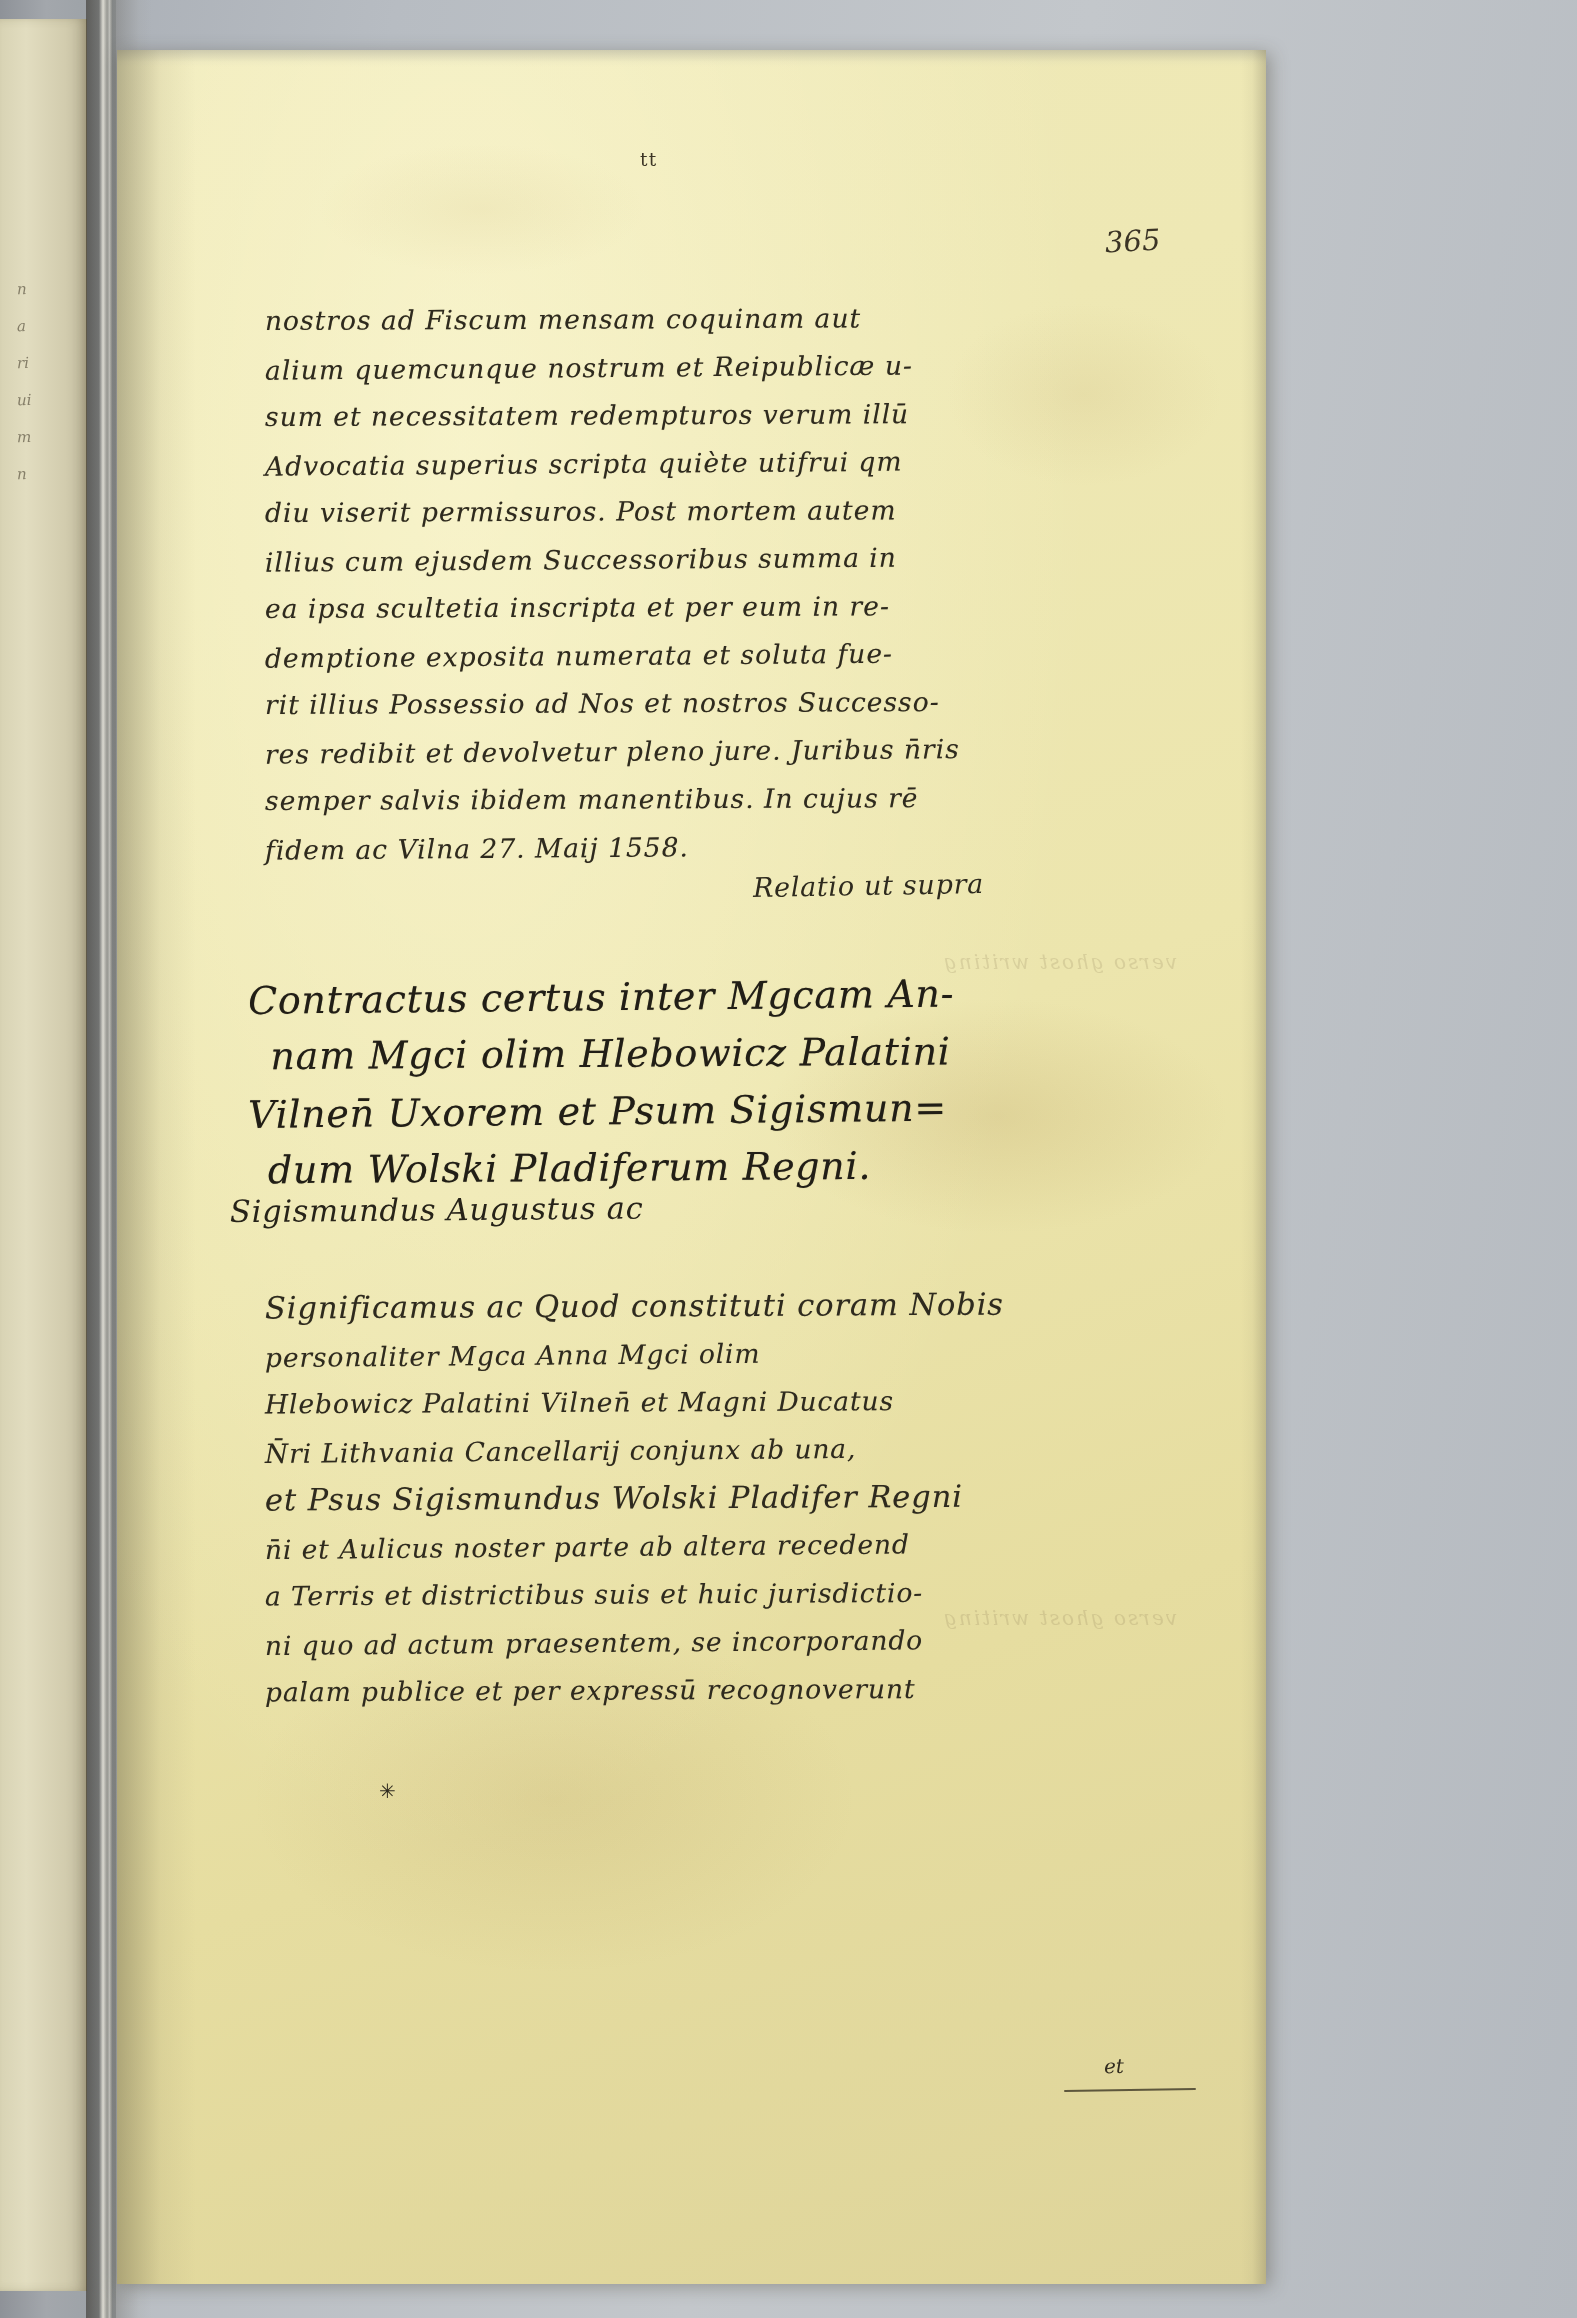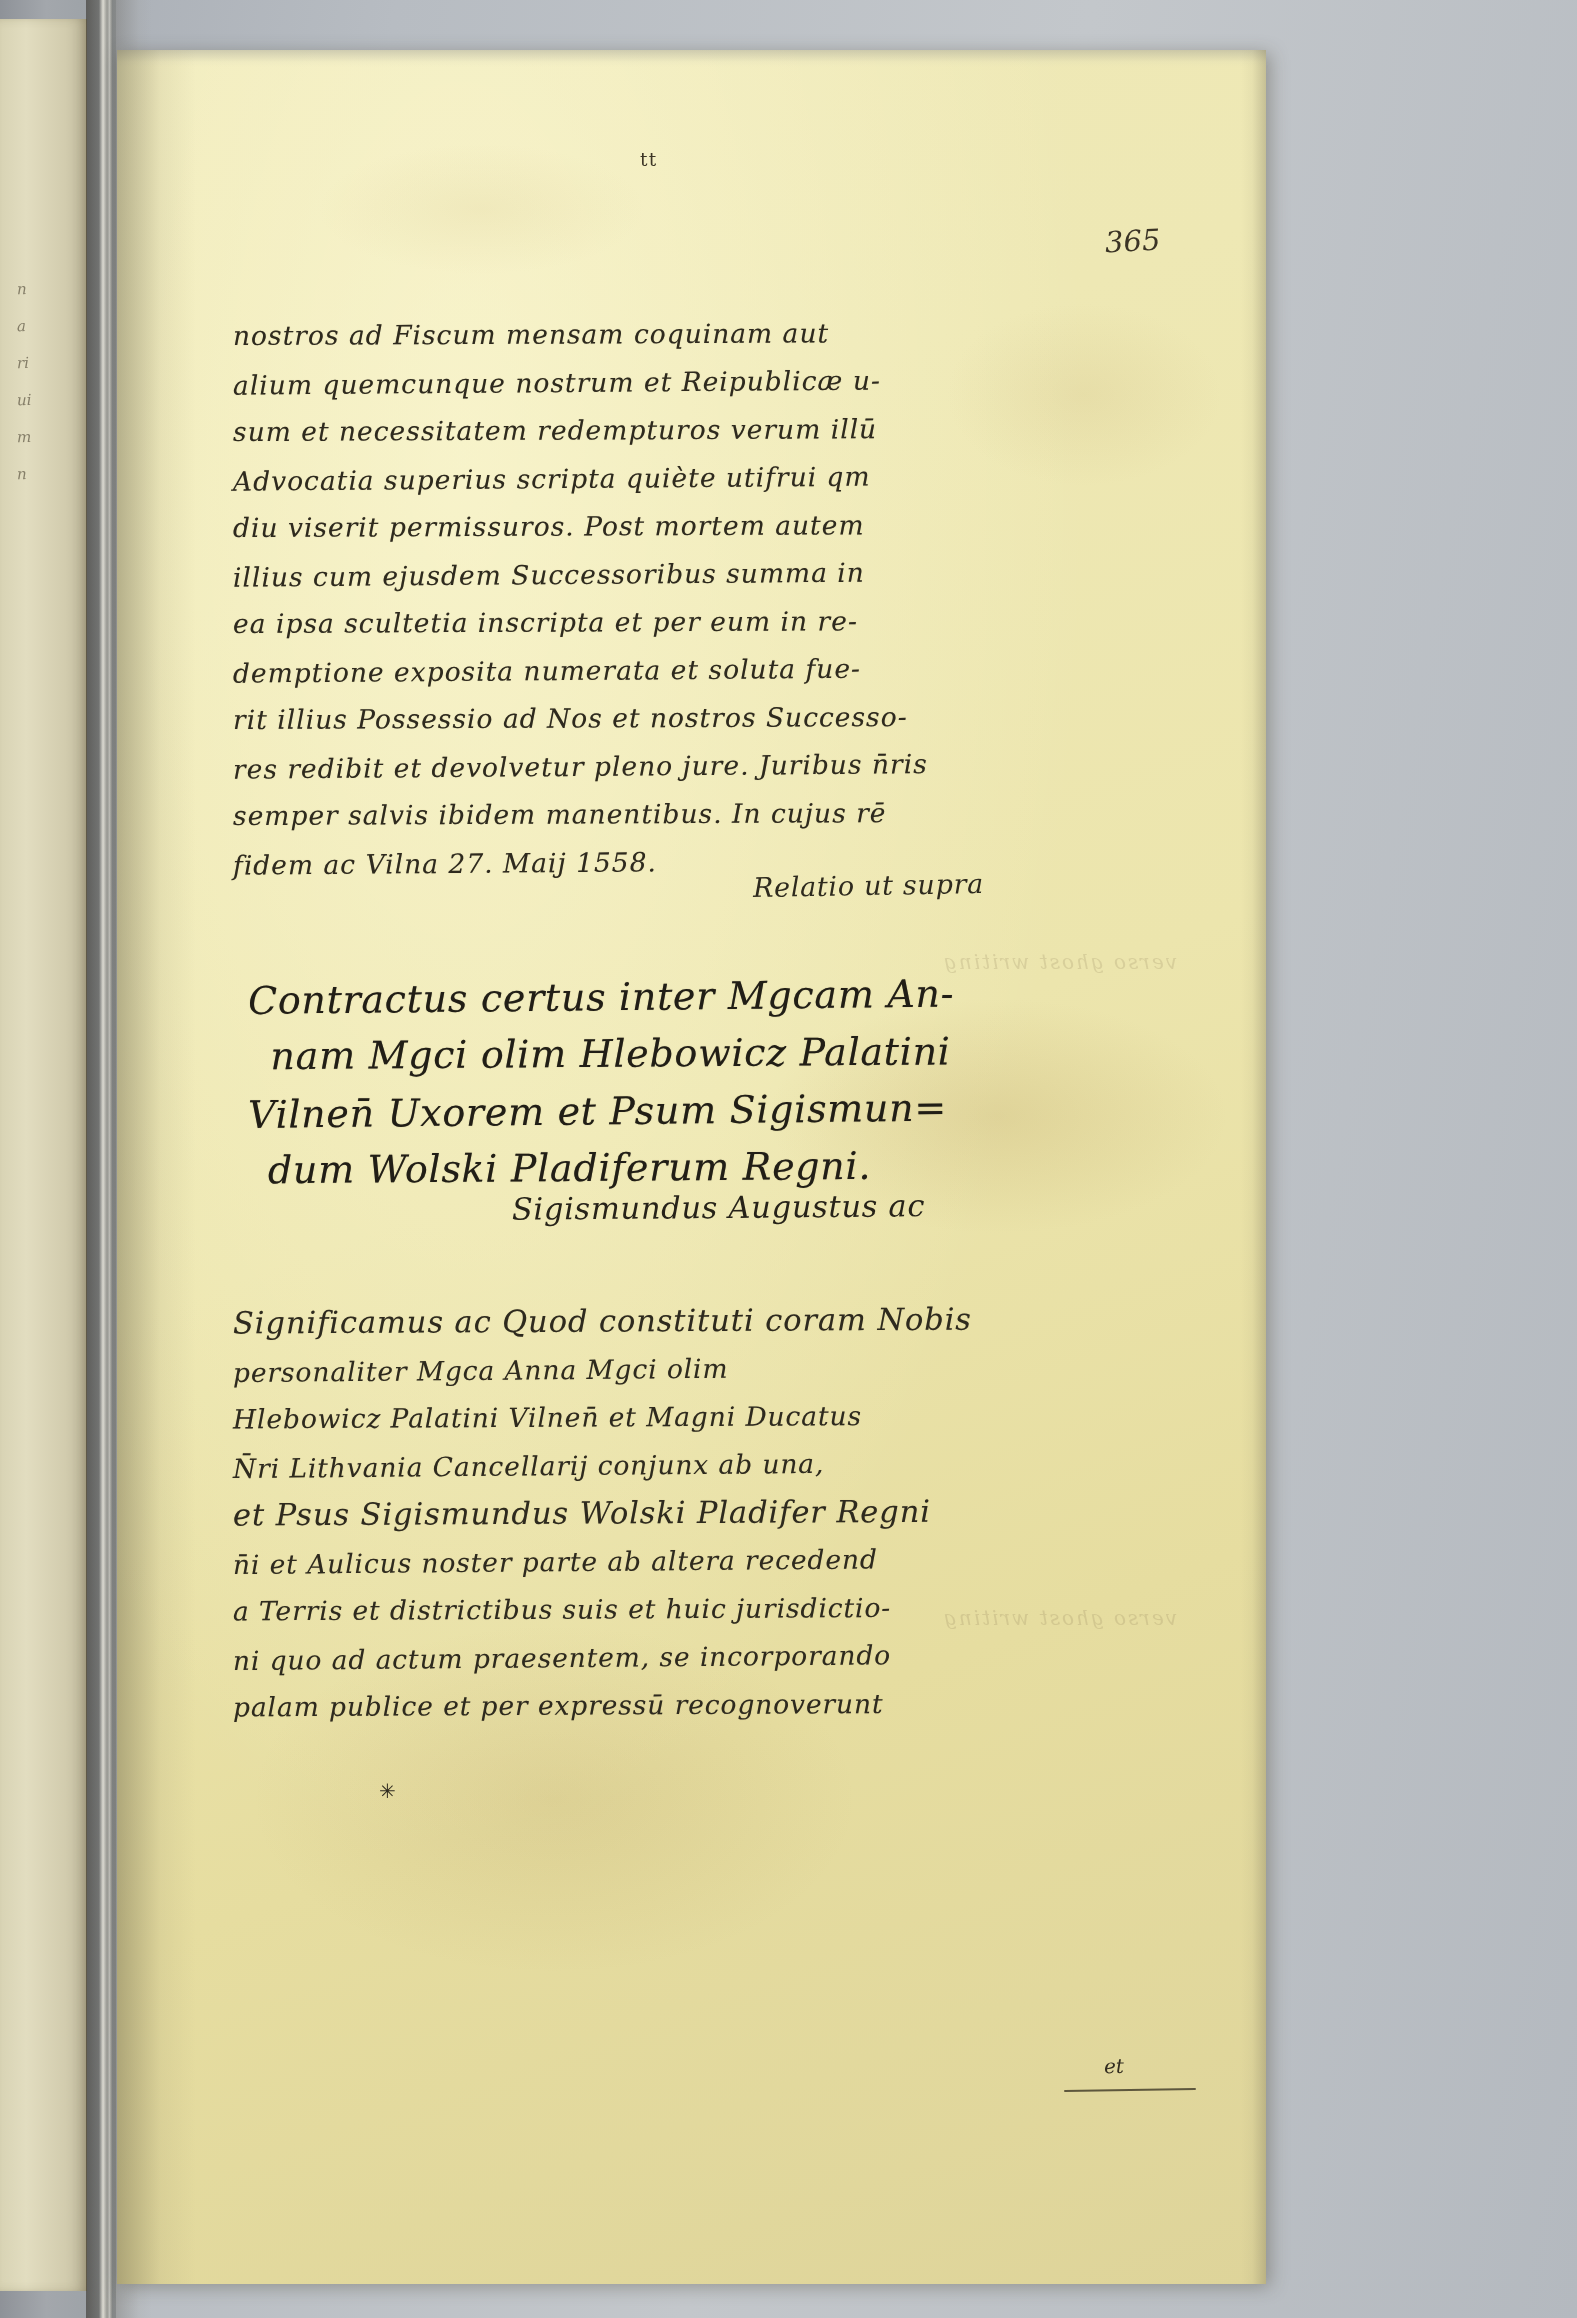--- a/index.html
+++ b/index.html
@@ -141,23 +141,22 @@
     position: absolute;
     left: 523px; top: 99px;
     font-family: "DejaVu Serif", serif;
     font-size: 18.5px;
     color: #3d3626;
     letter-spacing: 1.3px;
   }
 
   .textblock {
     position: absolute;
-    left: 116px;
+    left: 148px;
     width: 927px;
-    margin-top: 15px;
   }
   .line {
     font-family: "DejaVu Serif", serif;
     font-style: italic;
     color: #2e2a1e;
     white-space: nowrap;
   }
 
   
   .para-1 { top: 245px; }
@@ -194,23 +193,22 @@
     color: #211e16;
     text-shadow: 0 0 0.7px rgba(40,34,20,0.5);
   }
   .heading .line:nth-child(1) { transform: rotate(-0.6deg); }
   .heading .line:nth-child(2) { transform: rotate(-0.4deg); padding-left: 22.5px;}
   .heading .line:nth-child(3) { transform: rotate(-0.6deg); }
   .heading .line:nth-child(4) { transform: rotate(-0.4deg); padding-left: 20px;}
 
   .intitulatio {
     position: absolute;
-    left: 131px; top: 1133px;
+    left: 113px; top: 1133px;
     width: 941px;
-    text-align: center;
   }
   .intitulatio .line {
     font-size: 30.5px;
     line-height: 50px;
     letter-spacing: 0.7px;
     color: #272319;
     transform: rotate(-0.5deg);
   }
 
   

